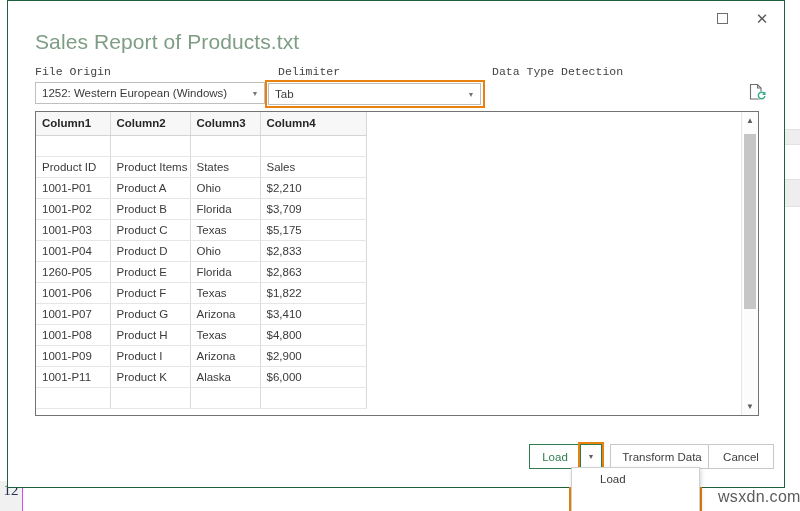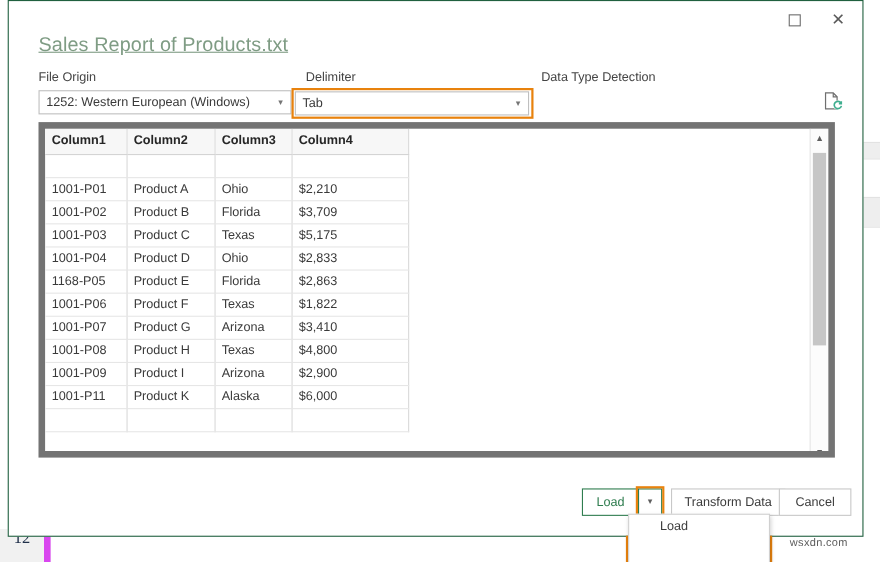--- a/index.html
+++ b/index.html
@@ -18,24 +18,24 @@
   
   #excel-bg {
     position: absolute;
     inset: 0;
     background: #ffffff;
   }
   #row-header-12 {
     position: absolute;
     left: 0;
     top: 481px;
-    width: 46px;
+    width: 23px;
     height: 30px;
     background: #f1f1f1;
-    border-right: 6px solid #d946ef;
+    border-right: 1px solid #d946ef;
     color: #20304a;
     font-family: "Liberation Serif", serif;
     font-size: 15px;
     display: flex;
     align-items: flex-start;
     justify-content: center;
     padding-top: 1px;
     box-sizing: border-box;
   }
   #excel-right-strip {
@@ -96,33 +96,33 @@
     height: 11px;
     border: 1px solid #6d6d6d;
     box-sizing: border-box;
   }
 
   
   #dlg-title {
     position: absolute;
     left: 27px;
     top: 29px;
-    font-size: 18px;
+    font-size: 21px;
     color: #7f9c84;
     white-space: nowrap;
     letter-spacing: 0.1px;
-    text-decoration: underline;
   }
 
   
   .field-label {
     position: absolute;
     font-size: 11.5px;
     color: #444444;
     white-space: nowrap;
+    font-family: Liberation Mono, monospace;
   }
   .combo {
     position: absolute;
     height: 22px;
     background: #ffffff;
     border: 1px solid #bfbfbf;
     box-sizing: border-box;
     display: flex;
     align-items: center;
     cursor: pointer;
@@ -162,21 +162,21 @@
     cursor: pointer;
   }
 
   
   #preview-wrap {
     position: absolute;
     left: 27px;
     top: 110px;
     width: 724px;
     height: 305px;
-    border: 6px solid #737373;
+    border: 1px solid #737373;
     box-sizing: border-box;
     background: #ffffff;
     overflow: hidden;
   }
   table#preview {
     border-collapse: collapse;
     table-layout: fixed;
     width: 330px;
     font-size: 11.5px;
     color: #3a3a3a;
@@ -304,21 +304,21 @@
     box-sizing: border-box;
     white-space: nowrap;
   }
   .menu-item.selected { background: #fde047; margin-top: 24px; }
 
   
   #watermark {
     position: absolute;
     left: 718px;
     top: 488px;
-    font-size: 10px;
+    font-size: 16px;
     color: #5c5c5c;
     letter-spacing: 0.3px;
     white-space: nowrap;
   }
 </style>
 </head>
 <body>
 
 <div id="excel-bg">
   <div id="excel-right-strip">
@@ -387,20 +387,26 @@
         </tr>
       </thead>
       <tbody id="preview-body">
           <tr>
             <td></td>
             <td></td>
             <td></td>
             <td></td>
           </tr>
           <tr>
+            <td>Product ID</td>
+            <td>Product Items</td>
+            <td>States</td>
+            <td>Sales</td>
+          </tr>
+          <tr>
             <td>1001-P01</td>
             <td>Product A</td>
             <td>Ohio</td>
             <td>$2,210</td>
           </tr>
           <tr>
             <td>1001-P02</td>
             <td>Product B</td>
             <td>Florida</td>
             <td>$3,709</td>
@@ -411,21 +417,21 @@
             <td>Texas</td>
             <td>$5,175</td>
           </tr>
           <tr>
             <td>1001-P04</td>
             <td>Product D</td>
             <td>Ohio</td>
             <td>$2,833</td>
           </tr>
           <tr>
-            <td>1168-P05</td>
+            <td>1260-P05</td>
             <td>Product E</td>
             <td>Florida</td>
             <td>$2,863</td>
           </tr>
           <tr>
             <td>1001-P06</td>
             <td>Product F</td>
             <td>Texas</td>
             <td>$1,822</td>
           </tr>

